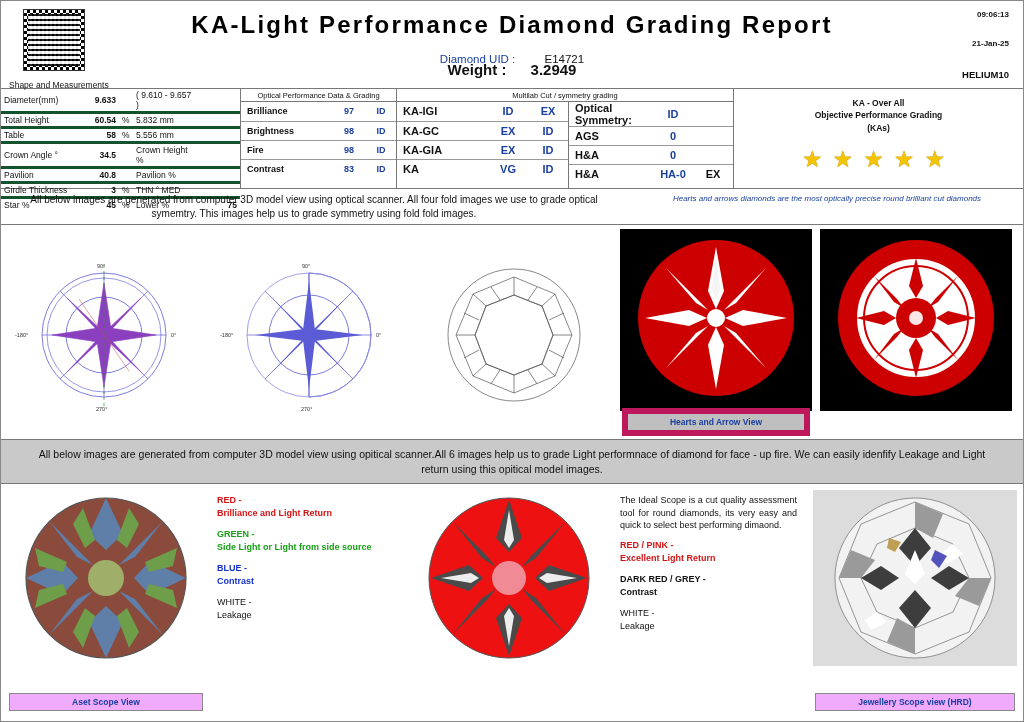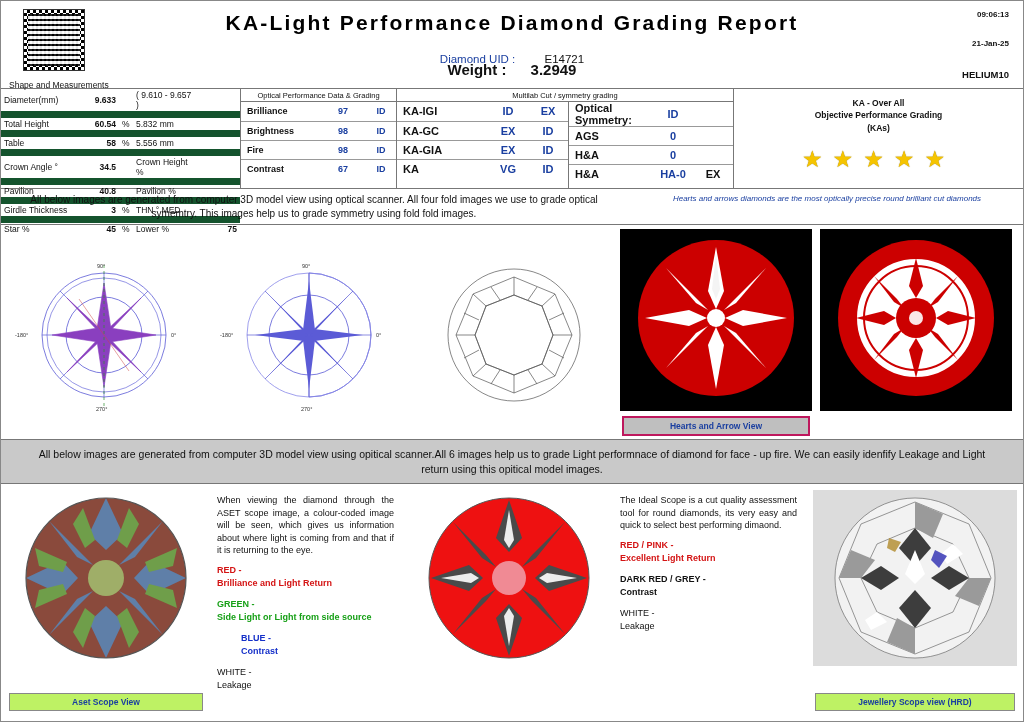--- a/index.html
+++ b/index.html
@@ -42,21 +42,21 @@
   .shape-meas {
     position: absolute;
     left: 8px; top: 79px;
     font-size: 8.5px;
     color: #111;
   }
   .title-main {
     position: absolute;
     left: 0; right: 0; top: 10px;
     text-align: center;
-    font-size: 21px;
+    font-size: 24px;
     font-weight: bold;
     letter-spacing: 2.2px;
     color: #000;
   }
   .title-sub {
     position: absolute;
     left: 0; right: 0; top: 37px;
     text-align: center;
     font-size: 9.5px;
     font-weight: bold;
@@ -114,42 +114,42 @@
   .col-head {
     font-size: 7.5px;
     text-align: center;
     padding: 2px 0 2px;
     border-bottom: 1px solid #777;
     color: #111;
     height: 13px;
   }
   .meas-table { width: 100%; border-collapse: collapse; font-size: 8.5px; }
   .meas-table td {
-    border-bottom: 7px solid #14532d;
+    border-bottom: 3px solid #14532d;
     padding: 1px 3px;
     height: 14px;
     color: #111;
   }
   .meas-table tr:last-child td { border-bottom: none; }
   .meas-table .lbl { width: 84px; }
   .meas-table .val { font-weight: bold; text-align: right; width: 34px; }
   .meas-table .unit { width: 14px; }
   .meas-table .lbl2 { width: 62px; }
   .meas-table .val2 { font-weight: bold; text-align: right; }
 
   .opd-table { width: 100%; border-collapse: collapse; font-size: 9px; }
   .opd-table td {
     border-bottom: 1px solid #999;
     height: 19px;
     padding: 0 6px;
     color: #111;
   }
   .opd-table tr:last-child td { border-bottom: none; }
   .opd-table .nm { font-weight: bold; }
-  .opd-table .sc { font-weight: bold; color: #1a3fa0; width: 34px; }
+  .opd-table .sc { font-weight: bold; color: #1a3fa0; text-align: center; width: 34px; }
   .opd-table .gr { font-weight: bold; color: #1a3fa0; text-align: center; width: 30px; }
 
   .ml-wrap { display: flex; height: 86px; }
   .ml-left { width: 172px; border-right: 1px solid #777; }
   .ml-right { width: 164px; }
   .ml-table { width: 100%; border-collapse: collapse; font-size: 11px; }
   .ml-table td {
     border-bottom: 1px solid #999;
     height: 19px;
     padding: 0 6px;
@@ -210,21 +210,21 @@
   .cellA { width: 205px; position: relative; }
   .cellB { width: 205px; position: relative; }
   .cellC { width: 205px; position: relative; }
   .cellD { width: 200px; position: relative; padding: 4px; }
   .cellE { width: 200px; position: relative; padding: 4px; }
 
   .caption-bar {
     position: absolute;
     left: 6px; right: 6px; bottom: 3px;
     background: #bfbfbf;
-    border: 2px solid #be185d;
+    border: 6px solid #be185d;
     text-align: center;
     font-size: 8.5px;
     font-weight: bold;
     color: #1a3fa0;
     padding: 3px 0;
   }
 
   
   .note2 {
     height: 44px;
@@ -245,29 +245,29 @@
     position: relative;
     height: 230px;
     display: flex;
   }
   .b2-img { width: 210px; position: relative; padding: 6px 6px 20px; }
   .b2-txt { width: 200px; position: relative; padding: 10px 10px 0 6px; }
   .b2-txt p { margin: 0 0 7px; font-size: 9px; line-height: 1.4; color: #111; text-align: justify; }
   .lk { font-weight: bold; font-size: 9px; line-height: 1.45; margin: 0 0 8px; }
   .lk.red { color: #d41414; }
   .lk.green { color: #17a017; }
-  .lk.blue { color: #1530c9; margin-left: 24px; }
+  .lk.blue { color: #1530c9; }
   .lk.black { color: #111; }
 
   
   svg { display: block; }
   .cap2 {
     position: absolute;
     left: 8px; right: 8px; bottom: 3px;
-    background: #bef264;
+    background: #f0abfc;
     border: 1px solid #888;
     text-align: center;
     font-size: 8.5px;
     font-weight: bold;
     color: #1a3fa0;
     padding: 3px 0;
   }
 </style>
 </head>
 <body>
@@ -365,21 +365,21 @@
           <td class="sc">98</td>
           <td class="gr">ID</td>
         </tr>
         <tr>
           <td class="nm">Fire</td>
           <td class="sc">98</td>
           <td class="gr">ID</td>
         </tr>
         <tr>
           <td class="nm">Contrast</td>
-          <td class="sc">67</td>
+          <td class="sc">83</td>
           <td class="gr">ID</td>
         </tr>
       </tbody>
         </table>
     </div>
 
     <div class="spec-col col-multilab">
       <div class="col-head">Multilab Cut / symmetry grading</div>
       <div class="ml-wrap">
         <div class="ml-left">
@@ -640,21 +640,20 @@
           <polygon points="28,118 60,104 56,94 32,100"></polygon>
           <polygon points="170,118 138,104 142,94 166,100"></polygon>
         </g>
         <circle cx="99" cy="88" r="18" fill="#9fae68"></circle>
         <circle cx="99" cy="88" r="80" fill="none" stroke="#555" stroke-width="1.2"></circle>
       </svg>
       <div class="cap2">Aset Scope View</div>
     </div>
 
     <div class="b2-txt">
-      <p>When viewing the diamond through the ASET scope image, a colour-coded image will be seen, which gives us information about where light is coming from and that if it is returning to the eye.</p>
       <div class="lk red">
         <span>RED -</span><br>
         <span>Brilliance and Light Return</span>
       </div>
       <div class="lk green">
         <span>GREEN -</span><br>
         <span>Side Light or Light from side source</span>
       </div>
       <div class="lk blue">
         <span>BLUE -</span><br>

